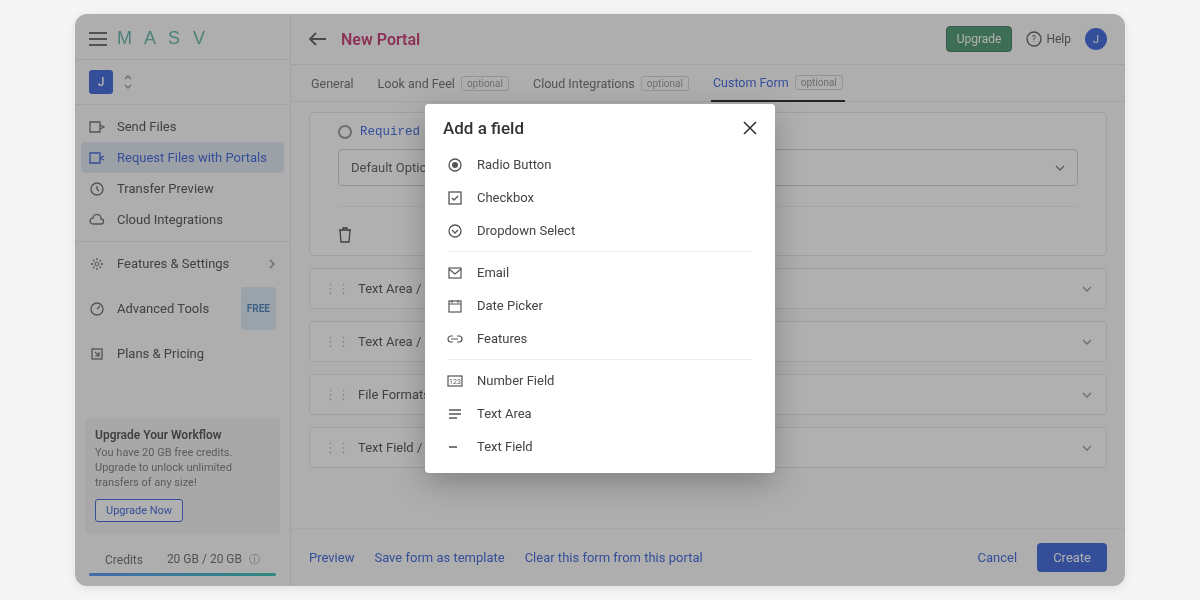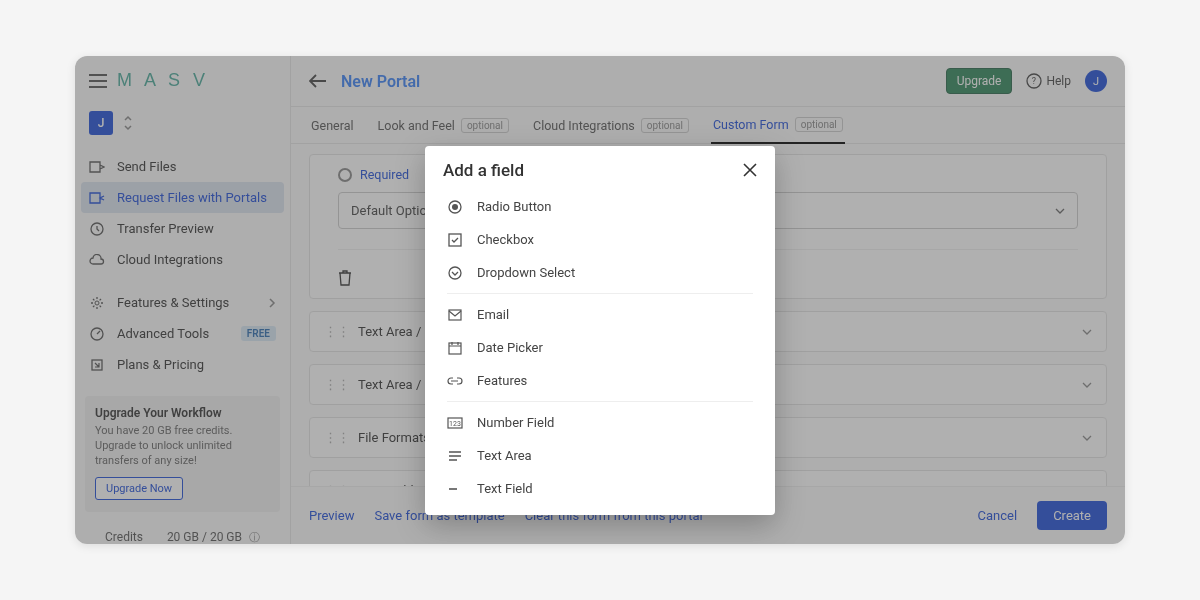--- a/index.html
+++ b/index.html
@@ -1,60 +1,60 @@
 <!DOCTYPE html>
 <html><head>
 <meta charset="utf-8">
 <style>
   * { box-sizing: border-box; margin: 0; padding: 0; font-family: -apple-system, BlinkMacSystemFont, "Segoe UI", Roboto, sans-serif; }
   body { background: #f5f5f5; display: flex; justify-content: center; align-items: center; height: 600px; width: 1200px; }
-  .app-frame { width: 1050px; height: 488px; background: #fbfbfb; border-radius: 12px; box-shadow: 0 2px 10px rgba(0,0,0,0.1); overflow: hidden; display: flex; position: relative; }
+  .app-frame { width: 1050px; height: 572px; background: #fbfbfb; border-radius: 12px; box-shadow: 0 2px 10px rgba(0,0,0,0.1); overflow: hidden; display: flex; position: relative; }
   .sidebar { width: 216px; background: #fbfbfb; border-right: 1px solid #e5e5e5; display: flex; flex-direction: column; }
   .sidebar-top { padding: 14px 14px 10px; display: flex; align-items: center; gap: 10px; }
   .menu-icon { color: #555; cursor: pointer; }
   .logo { font-family: sans-serif; font-size: 18px; letter-spacing: 4px; color: #4aa99a; font-weight: 300; }
   .divider { height: 1px; background: #e5e5e5; margin: 0; }
   .team-block { display: flex; align-items: center; padding: 10px 14px; gap: 10px; }
   .avatar { width: 24px; height: 24px; background: #1e4dd8; border-radius: 3px; color: #fff; font-size: 12px; display: flex; align-items: center; justify-content: center; font-weight: 500; }
   .team-text { flex: 1; }
   .team-name { font-size: 13px; font-weight: 600; color: #333; }
   .team-role { font-size: 11px; color: #888; }
   .team-chevron { color: #888; cursor: pointer; }
   .nav { padding: 6px 0; }
   .nav-item { display: flex; align-items: center; padding: 8px 14px; gap: 12px; font-size: 13px; color: #333; cursor: pointer; }
   .nav-item .icn { width: 16px; color: #555; display:flex;align-items:center;justify-content:center;}
   .nav-item.active { background: #dbe3ee; color: #1e4dd8; border-radius: 4px; margin: 0 6px; padding: 8px 8px; }
   .nav-item.active .icn { color: #1e4dd8; }
-  .nav-item .free { background:#d8e8f5; color:#2b6cb0; font-size:10px; padding:2px 6px; border-radius:3px; margin-left:auto; font-weight:600; }
+  .nav-item .free { background:#d8e8f5; color:#2b6cb0; font-size:10px; padding:16px 6px; border-radius:3px; margin-left:auto; font-weight:600; }
   .nav-item .chev { margin-left: auto; color: #888; }
   .sidebar-spacer { flex: 1; }
   .upgrade-box { margin: 10px; padding: 10px 10px 12px; background: #f0f0f0; border-radius: 4px; }
   .upgrade-title { font-size: 12px; font-weight: 600; color: #333; margin-bottom: 4px; }
   .upgrade-text { font-size: 11px; color: #666; line-height: 1.35; margin-bottom: 8px; }
   .upgrade-btn { border: 1px solid #1e4dd8; color: #1e4dd8; background: #fff; padding: 4px 10px; font-size: 11px; border-radius: 3px; cursor: pointer; }
   .credits-row { padding: 8px 30px 6px; display: flex; align-items: center; justify-content: space-between; font-size: 12px; color: #555; }
   .credits-row .info-i { color:#888; font-size:11px; margin-left:4px;}
   .credits-bar { height: 3px; background: linear-gradient(90deg,#3b82f6,#14b8a6); margin: 0 14px 10px; border-radius: 2px; }
   .main { flex: 1; display: flex; flex-direction: column; background: #fbfbfb; }
   .topbar { display: flex; align-items: center; padding: 12px 18px; gap: 14px; border-bottom: 1px solid #e5e5e5; }
   .back-arrow { color: #444; cursor: pointer; }
-  .page-title { font-size: 16px; font-weight: 600; color: #3b82f6; }
+  .page-title { font-size: 16px; font-weight: 600; color: #be185d; }
   .top-spacer { flex: 1; }
   .upgrade-pill { background: #2f855a; color: #fff; padding: 5px 10px; border-radius: 4px; font-size: 12px; cursor: pointer; border: 1px solid #276749;}
   .help-btn { display: flex; align-items: center; gap: 4px; color: #444; font-size: 12px; cursor: pointer; }
   .avatar-round { width: 22px; height: 22px; border-radius: 50%; background: #1e4dd8; color: #fff; font-size: 11px; display: flex; align-items: center; justify-content: center; }
   .tabs { display: flex; gap: 20px; padding: 0 18px; border-bottom: 1px solid #e5e5e5; }
   .tab { padding: 10px 2px; font-size: 12.5px; color: #555; cursor: pointer; display: flex; align-items: center; gap: 6px; }
   .tab.active { color: #1e4dd8; border-bottom: 2px solid #000000; margin-bottom: -1px; }
   .opt-badge { border: 1px solid #ccc; color: #888; font-size: 10px; padding: 1px 5px; border-radius: 3px; }
   .content { flex: 1; overflow: auto; padding: 0 18px 10px; }
   .form-section { border: 1px solid #e2e2e2; border-radius: 4px; margin-top: 10px; padding: 12px 28px; background: #fff; }
   .req-row { display:flex; align-items:center; gap:8px; margin-bottom: 10px; }
   .radio-outline { width: 14px; height:14px; border:2px solid #888; border-radius:50%; display:inline-block;}
-  .req-label { color:#1e4dd8; font-size:12.5px; }
+  .req-label { color:#1e4dd8; font-size:12.5px;font-family:Liberation Mono, monospace; }
   .default-select { border:1px solid #ccc; border-radius:4px; padding:10px 12px; font-size:13px; color:#444; display:flex; justify-content:space-between; align-items:center; background:#fff; }
   .inner-hr { border:none; border-top:1px solid #eee; margin: 20px 0; }
   .trash-row { text-align:right; color:#444; }
   .trash-row svg { cursor:pointer; }
   .field-row { border:1px solid #e2e2e2; border-radius:4px; padding:12px 14px; margin-top:12px; display:flex; align-items:center; background:#fff; font-size:13px; color:#333; }
   .field-row .grip { color:#aaa; margin-right:8px; }
   .field-row .chev-d { margin-left:auto; color:#888; }
   .bottom-actions { display:flex; align-items:center; padding: 14px 18px; gap: 20px; border-top: 1px solid #eee; font-size: 13px; }
   .link { color:#1e4dd8; cursor:pointer; }
   .bottom-spacer { flex:1;}

